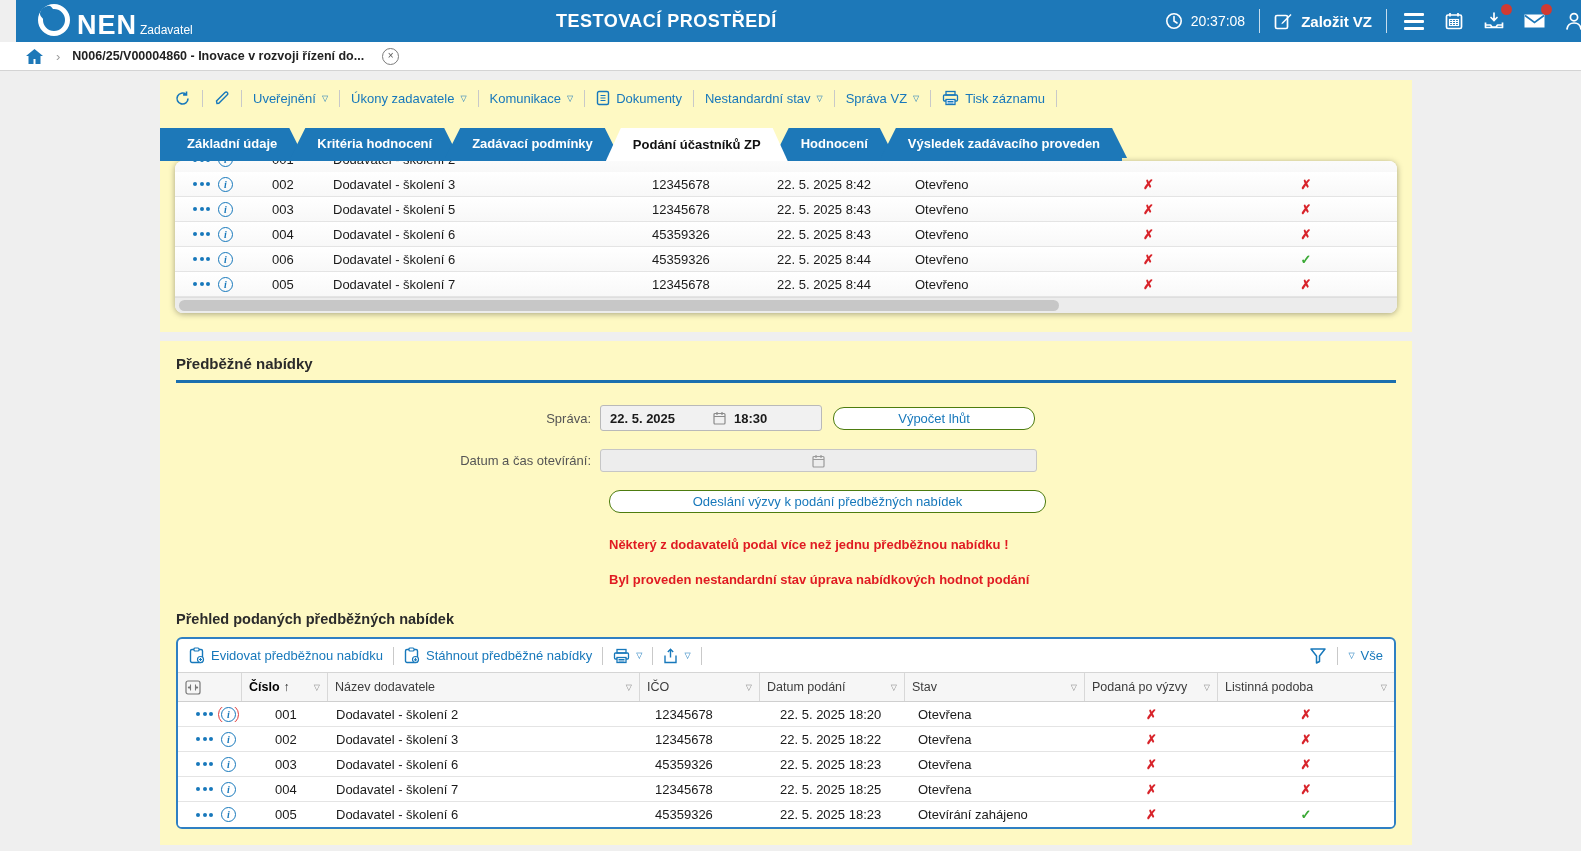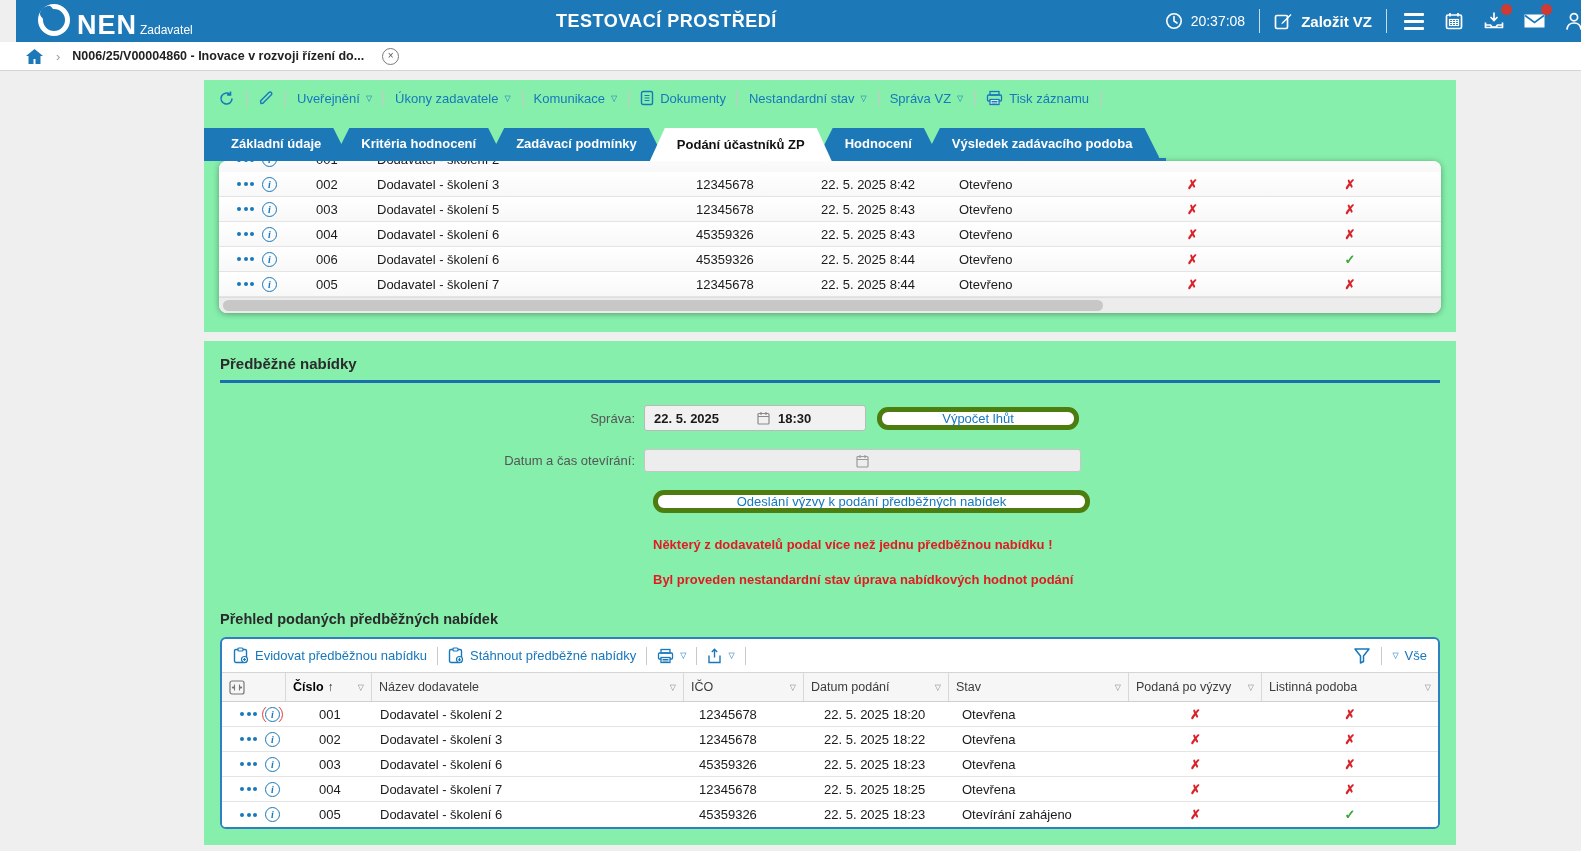--- a/index.html
+++ b/index.html
@@ -27,21 +27,21 @@
   .burger{display:flex;flex-direction:column;gap:4px;}
   .burger span{display:block;width:20px;height:3px;background:#fff;border-radius:1px;}
 
   
   .crumbbar{position:absolute;left:0;top:42px;width:1581px;height:29px;background:#fff;border-bottom:1px solid #d4d4d4;display:flex;align-items:center;padding-left:25px;gap:12px;}
   .crumb-text{font-size:12.5px;font-weight:bold;color:#222;}
   .crumb-chev{color:#9a9a9a;font-size:13px;}
   .crumb-close{width:17px;height:17px;border:1.5px solid #7c7c7c;border-radius:50%;color:#555;font-size:10px;line-height:14px;text-align:center;margin-left:6px;cursor:pointer;}
 
   
-  .panel{position:absolute;left:160px;width:1252px;background:#86efac;margin-left:44px;}
+  .panel{position:absolute;left:160px;width:1252px;background:#fef9c3;}
   .panel1{top:80px;height:252px;}
   .panel2{top:341px;height:504px;padding:0 16px;}
 
   
   .rec-toolbar{height:36px;display:flex;align-items:center;padding-left:14px;gap:11px;color:var(--link);font-size:13px;}
   .rec-toolbar .sep{width:1px;height:17px;background:#c9c9c9;}
   .tb-item{display:flex;align-items:center;gap:6px;cursor:pointer;white-space:nowrap;}
   .dd{font-size:8px;color:var(--link);}
   .tb-icon{display:flex;align-items:center;}
 
@@ -73,21 +73,21 @@
   .hscroll{height:16px;background:#ececec;border-top:1px solid #dedede;position:relative;}
   .hscroll .thumb{position:absolute;left:4px;top:2px;height:11px;width:72%;background:#c7c7c7;border-radius:6px;cursor:pointer;}
 
   
   .sec-title{padding-top:14px;font-size:15px;font-weight:bold;color:#2b2b2b;border-bottom:3px solid #1b6fae;padding-bottom:8px;}
   .form-area{padding-top:22px;}
   .form-row{display:flex;align-items:center;margin-bottom:18px;}
   .form-label{width:424px;text-align:right;padding-right:9px;font-size:13px;color:#555;}
   .dt-input{width:222px;height:23px;background:#f1f1f1;border:1px solid #b9b9b9;border-radius:3px;display:flex;align-items:center;padding:12px 9px;font-size:13px;font-weight:bold;gap:8px;cursor:text;}
   .dt-input .dval{width:95px;}
-  .btn{height:23px;background:#fff;border:5px solid #4d7c0f;border-radius:11px;color:var(--link);font-size:13px;display:flex;align-items:center;justify-content:center;cursor:pointer;}
+  .btn{height:23px;background:#fff;border:1px solid #4d7c0f;border-radius:11px;color:var(--link);font-size:13px;display:flex;align-items:center;justify-content:center;cursor:pointer;}
   .btn-calc{width:202px;margin-left:11px;}
   .input-disabled{width:437px;height:23px;background:#ededed;border:1px solid #c6c6c6;border-radius:3px;display:flex;align-items:center;justify-content:center;}
   .btn-send{width:437px;margin-left:433px;margin-top:4px;}
   .warn{margin-left:433px;color:var(--red);font-weight:bold;font-size:13px;}
   .warn1{margin-top:24px;}
   .warn2{margin-top:20px;}
   .overview-title{margin-top:24px;font-size:14.5px;font-weight:bold;color:#2b2b2b;}
 
   .blue-box{margin-top:10px;border:2px solid #2f80c3;border-radius:6px;overflow:hidden;background:#fff;}
   .box-toolbar{height:33px;display:flex;align-items:center;padding:16px 11px;gap:10px;color:var(--link);font-size:13px;}
@@ -245,21 +245,21 @@
     </span>
     <span class="sep"></span>
   </div>
 
   <div class="tabstrip">
     <div class="tab first">Základní údaje</div>
     <div class="tab">Kritéria hodnocení</div>
     <div class="tab">Zadávací podmínky</div>
     <div class="tab active">Podání účastníků ZP</div>
     <div class="tab">Hodnocení</div>
-    <div class="tab">Výsledek zadávacího podoba</div>
+    <div class="tab">Výsledek zadávacího proveden</div>
   </div>
 
   <div class="table-card">
     <div class="partial">
       <div class="trow">
         <div class="cell c-act">
             <span class="dots">
               <i></i>
               <i></i>
               <i></i>

